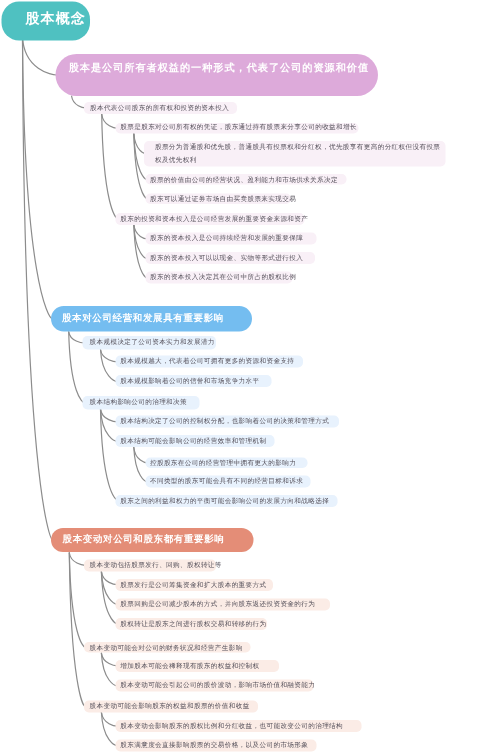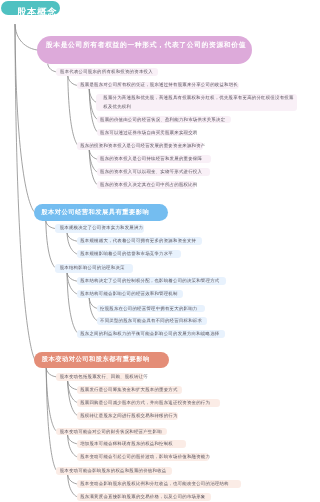--- a/index.html
+++ b/index.html
@@ -7,21 +7,21 @@
   body{width:300px;height:502px;overflow:hidden;
        font-family:"Liberation Sans","DejaVu Sans",sans-serif;
        -webkit-font-smoothing:antialiased;text-rendering:geometricPrecision;}
   #map{position:relative;width:300px;height:502px;background:#fff;overflow:hidden;
        transform:translateZ(0);will-change:transform;}
   svg#links{position:absolute;left:0;top:0;width:300px;height:502px;pointer-events:none;}
   .nd{position:absolute;box-sizing:border-box;white-space:nowrap;overflow:visible;}
   .nd .tx{display:block;}
 
   
-  .root{left:1px;top:1px;width:58.5px;height:14px;background:#4fc1c1;
+  .root{left:1px;top:1px;width:58.5px;height:26px;background:#4fc1c1;
         border-radius:11.75px;color:#fff;font-size:9.3px;font-weight:700;
         line-height:23.5px;text-align:center;letter-spacing:0.75px;text-indent:0.75px;padding-left:13px;}
 
   
   .l1{color:#ffffff;}
   .l1.pink{background:#ddaada;font-weight:600;}
   .l1.blue{background:#74bdf0;font-weight:700;}
   .l1.orange{background:#e48d77;font-weight:700;}
 
   

